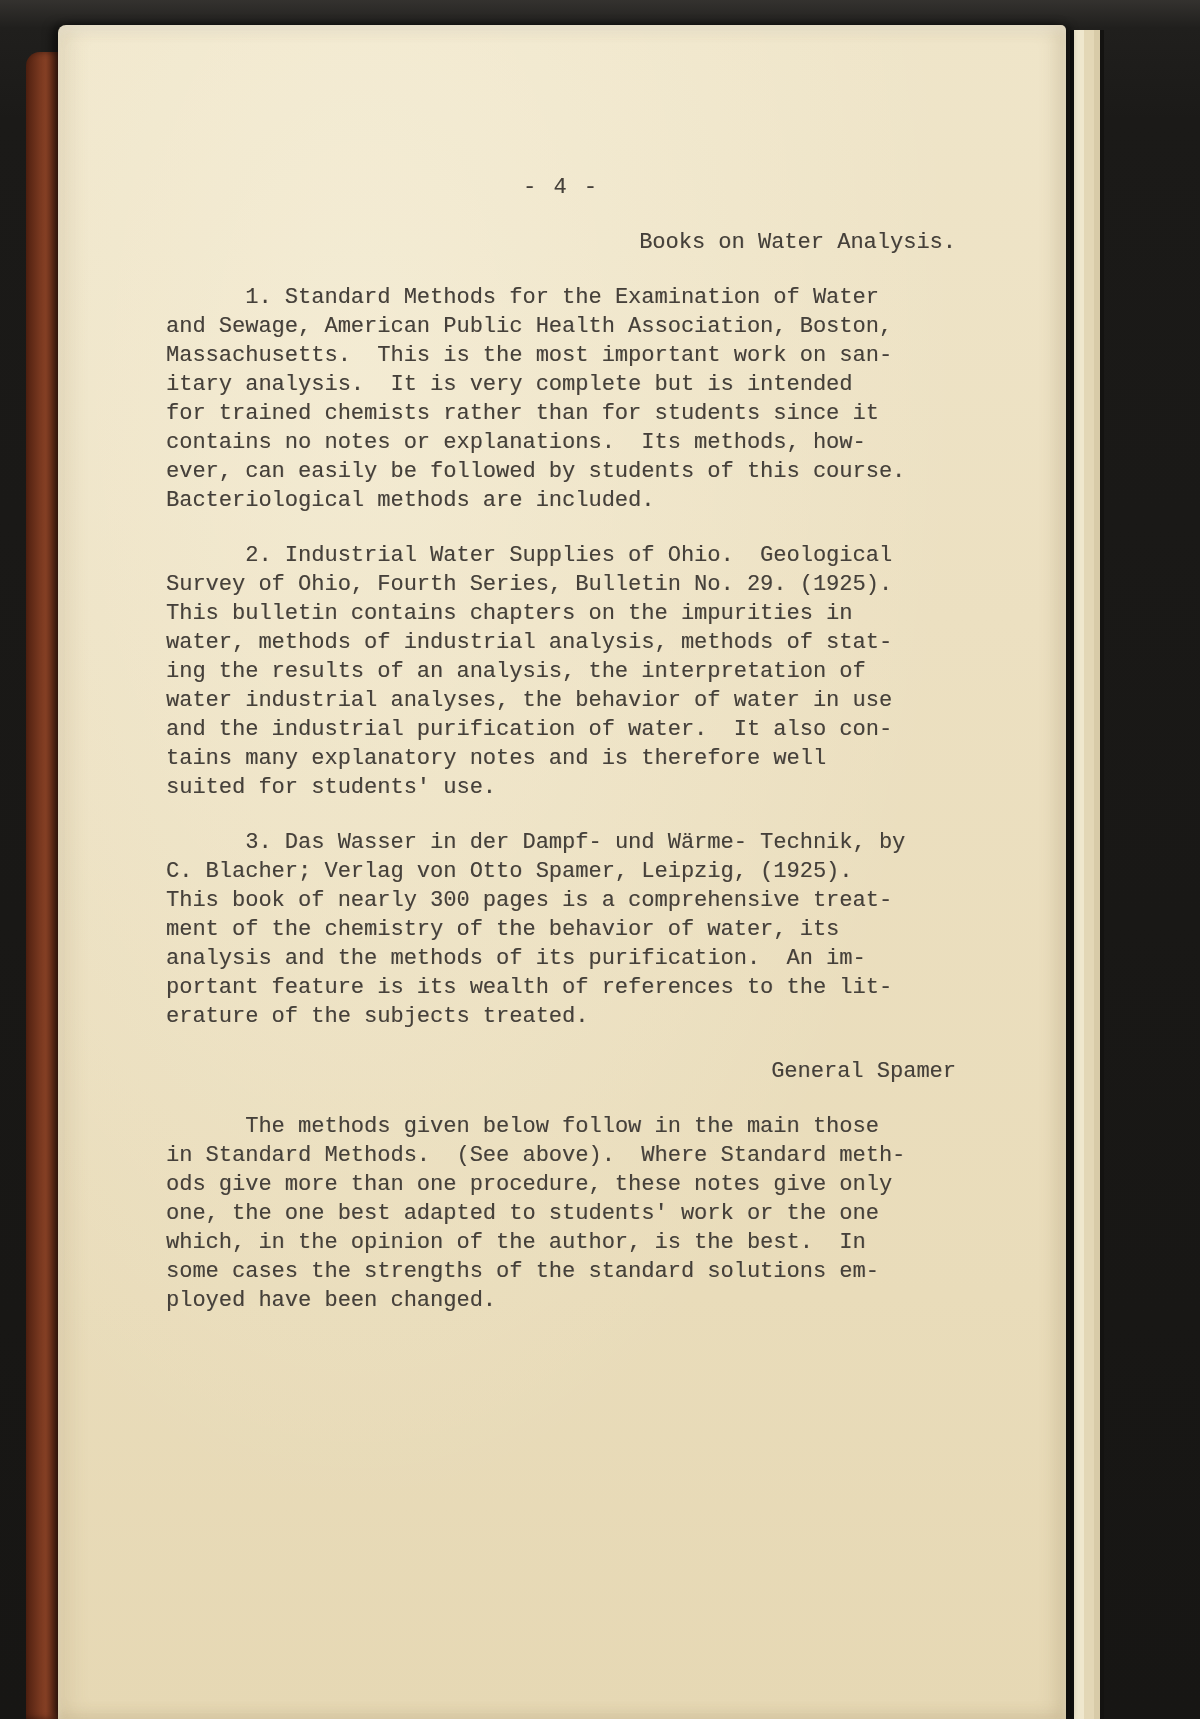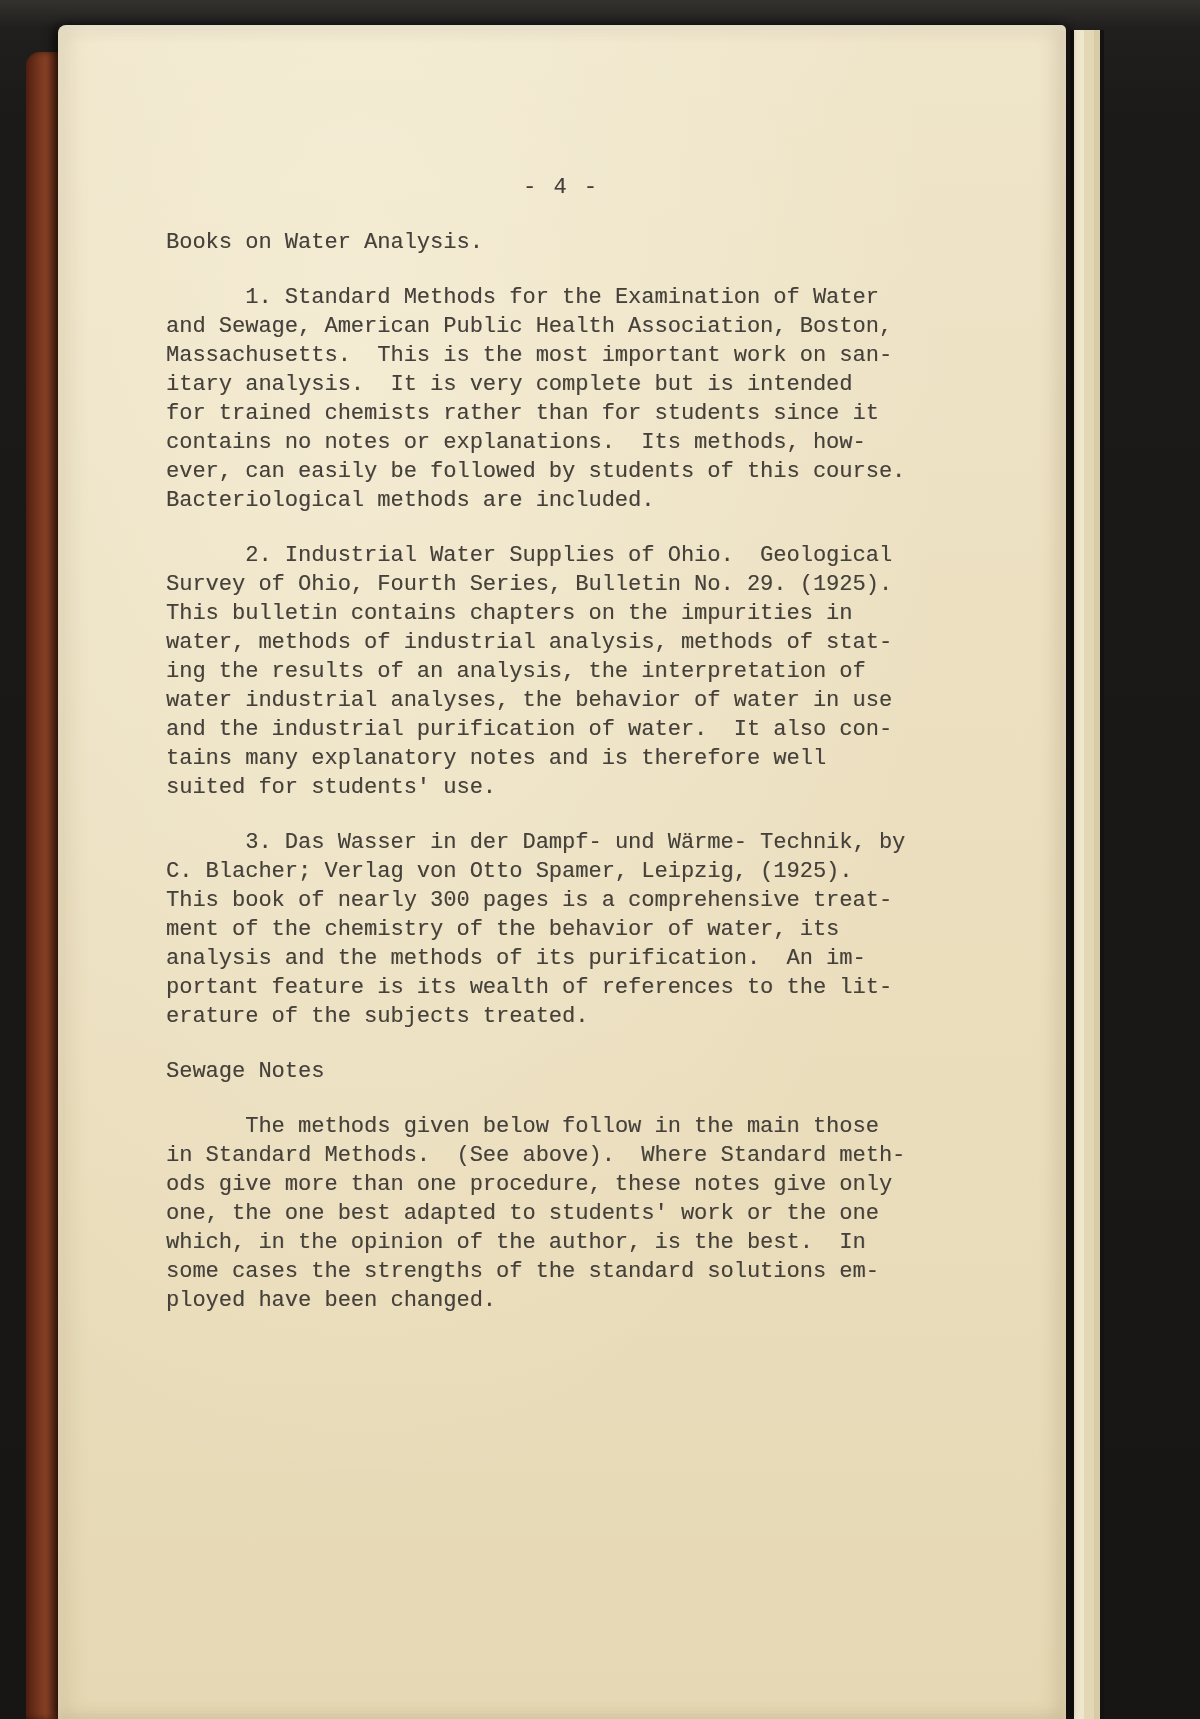--- a/index.html
+++ b/index.html
@@ -67,21 +67,21 @@
   .page-number {
     text-align: center;
     margin-bottom: 24px;
     letter-spacing: 2px;
   }
   .para {
     white-space: pre-wrap;
     margin: 0 0 26px 0;
   }
   .heading {
-    text-align: left;
+    text-align: right;
     margin: 26px 0 26px 0;
     white-space: pre-wrap;
     font-family: Liberation Mono, monospace;
   }
 </style>
 </head>
 <body>
 
 <div class="scan">
   <div class="spine"></div>
@@ -107,21 +107,21 @@
 and the industrial purification of water.  It also con-
 tains many explanatory notes and is therefore well
 suited for students' use.</div>
       <div class="para">      3. Das Wasser in der Dampf- und Wärme- Technik, by
 C. Blacher; Verlag von Otto Spamer, Leipzig, (1925).
 This book of nearly 300 pages is a comprehensive treat-
 ment of the chemistry of the behavior of water, its
 analysis and the methods of its purification.  An im-
 portant feature is its wealth of references to the lit-
 erature of the subjects treated.</div>
-      <div class="heading">Sewage Notes</div>
+      <div class="heading">General Spamer</div>
       <div class="para">      The methods given below follow in the main those
 in Standard Methods.  (See above).  Where Standard meth-
 ods give more than one procedure, these notes give only
 one, the one best adapted to students' work or the one
 which, in the opinion of the author, is the best.  In
 some cases the strengths of the standard solutions em-
 ployed have been changed.</div>
     </div>
   </div>
 </div>

